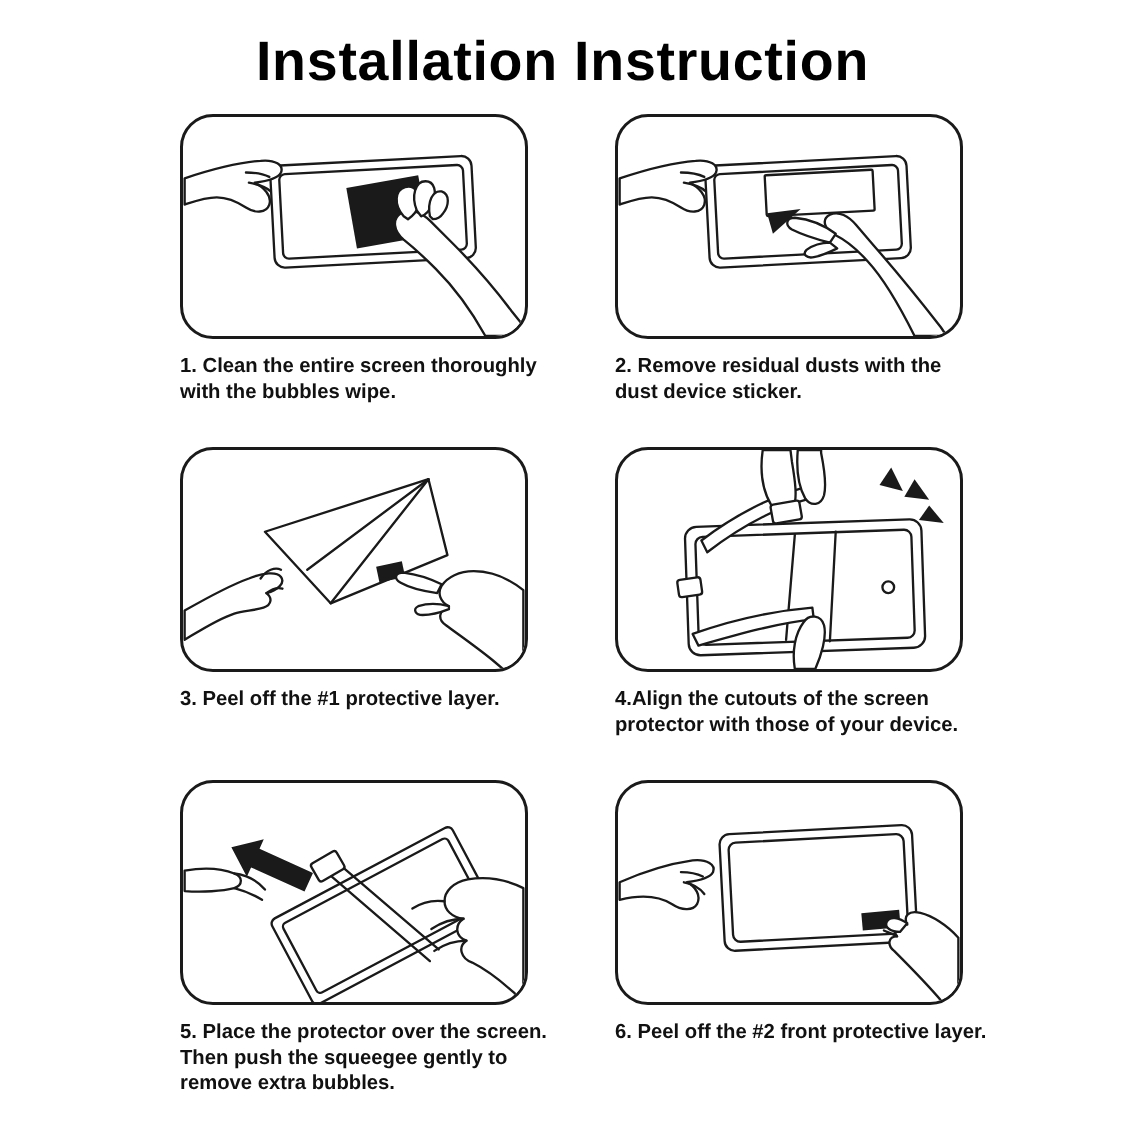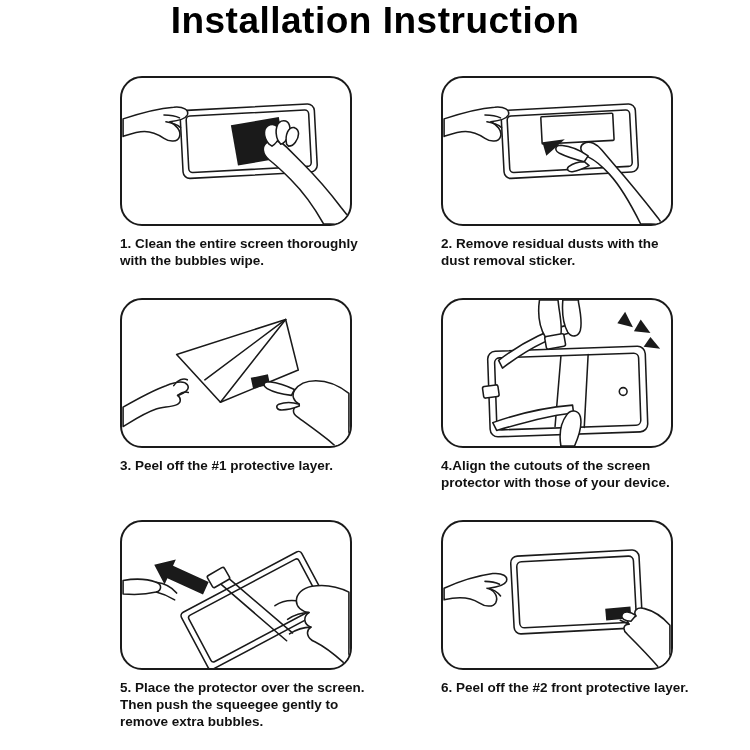--- a/index.html
+++ b/index.html
@@ -10,32 +10,33 @@
   .sheet{
     position:relative;
     width:750px;height:750px;
     background:var(--bg);
     font-family:"Liberation Sans", sans-serif;
     color:var(--ink);
     overflow:hidden;
   }
   .title{
     margin:0;
+    padding-top:20px;
     text-align:center;
     font-size:37px;
     font-weight:bold;
     letter-spacing:0.5px;
     color:#000;
   }
   .grid{
     position:absolute;
     left:120px;top:76px;
     display:grid;
     grid-template-columns:232px 232px;
-    column-gap:89px;
+    column-gap:58px;
     grid-auto-rows:222px;
   }
   .cell{display:flex;flex-direction:column;}
   .panel{
     width:228px;height:146px;
     border:2px solid var(--ink);
     border-radius:22px;
     background:#fff;
     overflow:hidden;
     flex:0 0 auto;
@@ -108,21 +109,21 @@
           </g>
           <g>
             <path class="fw" d="M0,42 C18,36 38,31 52,30 C62,29 68,33 66,38 C64,42 56,44 48,45 C54,48 60,54 58,60 C56,66 48,66 42,62 C36,58 30,55 22,55 C14,55 6,58 0,60 Z"></path>
             <path class="ln" d="M44,45 C50,46 56,48 59,51"></path>
             <path class="ln" d="M42,38 C48,38 54,39 58,41"></path>
           </g>
         </svg>
       </div>
       <div class="caption">
         <div>2. Remove residual dusts with the</div>
-        <div>dust removal sticker.</div>
+        <div>dust device sticker.</div>
       </div>
     </div>
 
     <div class="cell">
       <div class="panel">
         <svg viewBox="0 0 232 150">
           <g>
             <path class="fw" d="M55,56 L167,20 L180,72 L100,105 Z"></path>
             <path class="ln" d="M167,20 L100,105"></path>
             <path class="ln" d="M167,20 L84,82"></path>

